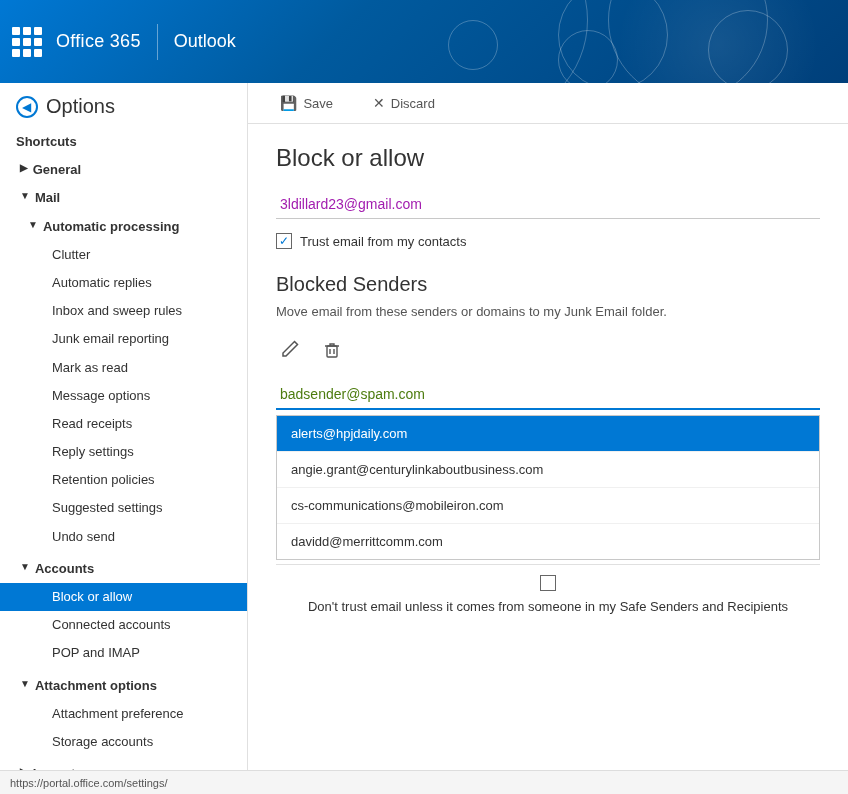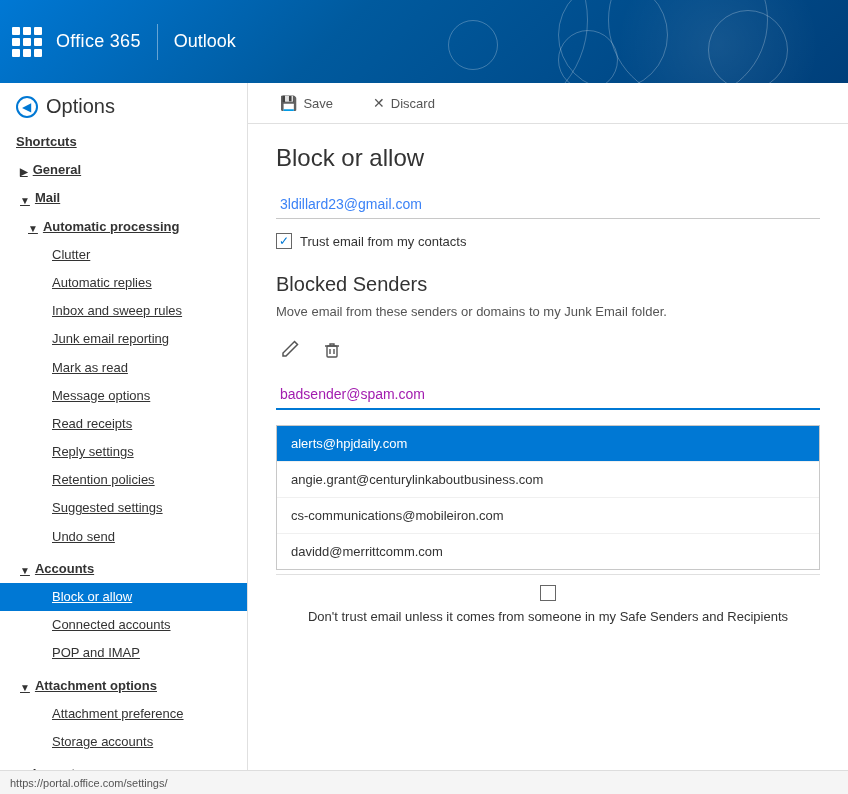--- a/index.html
+++ b/index.html
@@ -103,25 +103,24 @@
     }
     .back-arrow {
       color: #0078d4;
       font-size: 12px;
       margin-left: -1px;
     }
     .nav-item {
       padding: 5px 16px 5px 16px;
       cursor: pointer;
       display: flex;
-      align-items: flex-end;
+      align-items: flex-start;
       color: #333;
       font-size: 13px;
       line-height: 1.4;
-      text-decoration: underline;
     }
     .nav-item.active {
       background: #0078d4;
       color: #fff;
     }
     .nav-item.section-header {
       font-weight: 600;
       font-size: 13px;
     }
     .nav-item.subsection {
@@ -183,21 +182,21 @@
       margin-bottom: 18px;
     }
 
     
     .input-field {
       width: 100%;
       border: none;
       border-bottom: 1px solid #c8c8c8;
       padding: 6px 4px;
       font-size: 14px;
-      color: #3b82f6;
+      color: #a21caf;
       outline: none;
       margin-bottom: 14px;
     }
 
     
     .checkbox-row {
       display: flex;
       align-items: center;
       gap: 8px;
       margin-bottom: 24px;
@@ -245,30 +244,30 @@
     .sender-input-wrap {
       position: relative;
       margin-bottom: 0;
     }
     .sender-input {
       width: 100%;
       border: none;
       border-bottom: 2px solid #0078d4;
       padding: 6px 4px;
       font-size: 14px;
-      color: #a21caf;
+      color: #4d7c0f;
       outline: none;
       background: #fff;
     }
 
     
     .dropdown-list {
       border: 1px solid #c8c8c8;
       background: #fff;
-      margin-top: 15px;
+      margin-top: 5px;
     }
     .dropdown-item {
       padding: 10px 14px;
       font-size: 13px;
       color: #333;
       cursor: pointer;
       border-bottom: 1px solid #f0f0f0;
     }
     .dropdown-item:last-child { border-bottom: none; }
     .dropdown-item.highlighted {

